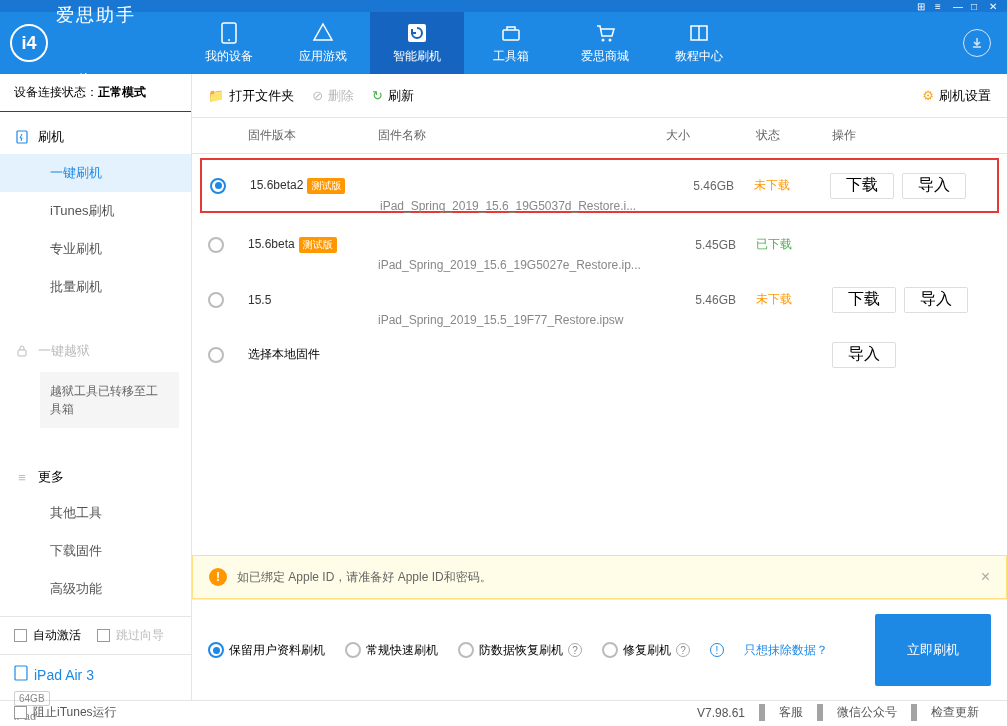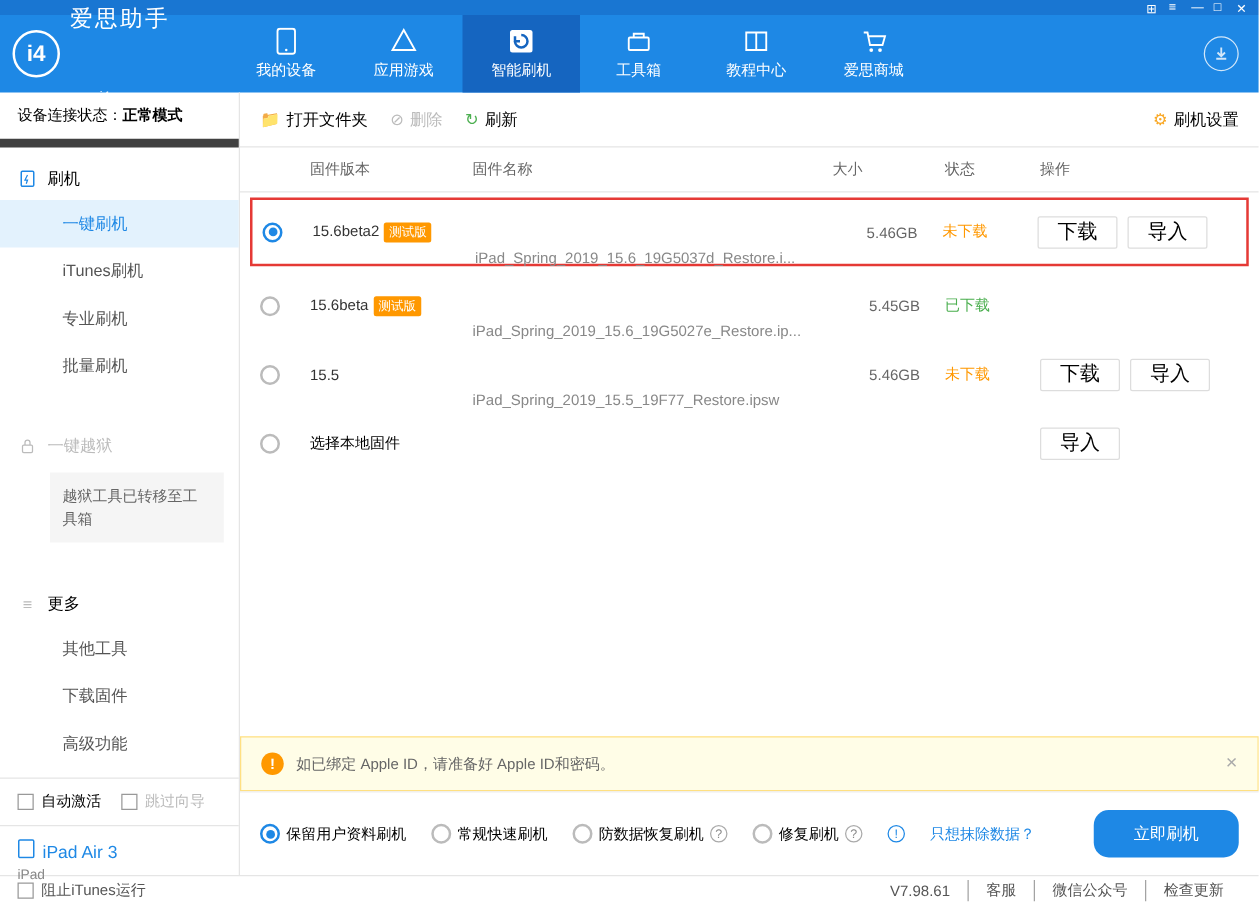--- a/index.html
+++ b/index.html
@@ -16,21 +16,21 @@
 .logo-url { font-size: 10px; opacity: 0.9; margin-top: 45px; }
 .nav { display: flex; flex: 1; }
 .nav-item { width: 94px; height: 62px; display: flex; flex-direction: column; align-items: center; justify-content: center; gap: 4px; cursor: pointer; font-size: 12px; }
 .nav-item.active { background: #1565c0; }
 .nav-icon { width: 22px; height: 22px; display: flex; align-items: center; justify-content: center; }
 .header-right { width: 40px; display: flex; align-items: center; justify-content: center; }
 .down-circle { width: 28px; height: 28px; border: 1.5px solid #fff; border-radius: 50%; display: flex; align-items: center; justify-content: center; opacity: 0.8; cursor: pointer; }
 
 .body { display: flex; height: 626px; }
 .sidebar { width: 192px; border-right: 1px solid #e5e5e5; display: flex; flex-direction: column; }
-.conn-status { padding: 10px 14px; font-size: 12px; border-bottom: 7px solid #404040; }
+.conn-status { padding: 10px 14px; font-size: 12px; border-bottom: 1px solid #404040; }
 .conn-status b { font-weight: bold; }
 .side-section { padding: 8px 0; }
 .side-head { display: flex; align-items: center; gap: 8px; padding: 8px 14px; font-size: 13px; cursor: pointer; }
 .side-icon { width: 16px; height: 16px; display: flex; align-items: center; justify-content: center; color: #1e88e5; }
 .side-icon.gray { color: #bbb; }
 .side-item { padding: 10px 14px 10px 50px; font-size: 13px; color: #555; cursor: pointer; }
 .side-item.active { background: #e3f2fd; color: #1e88e5; }
 .side-note { margin: 4px 12px 4px 40px; padding: 10px; background: #f5f5f5; font-size: 12px; color: #666; line-height: 1.5; }
 .side-divider { height: 1px; background: #e5e5e5; margin: 6px 14px; }
 .side-spacer { flex: 1; }
@@ -73,26 +73,26 @@
 .btn { width: 64px; height: 26px; border: 1px solid #ddd; background: #fff; font-size: 16px; cursor: pointer; border-radius: 2px; }
 
 .notice-bar { margin: 0; padding: 12px 16px; background: #fffde7; border: 1px solid #ffe082; display: flex; align-items: center; gap: 10px; font-size: 12px; color: #666; }
 .warn-icon { width: 18px; height: 18px; background: #ff9800; border-radius: 50%; color: #fff; display: flex; align-items: center; justify-content: center; font-weight: bold; font-size: 12px; }
 .notice-close { margin-left: auto; color: #aaa; font-size: 16px; cursor: pointer; }
 
 .options-bar { padding: 14px 16px; display: flex; align-items: center; gap: 20px; font-size: 12px; border-top: 1px solid #eee; }
 .opt { display: flex; align-items: center; gap: 5px; cursor: pointer; }
 .help { width: 14px; height: 14px; border: 1px solid #aaa; border-radius: 50%; display: flex; align-items: center; justify-content: center; font-size: 10px; color: #888; }
 .link { color: #1e88e5; cursor: pointer; }
-.flash-btn { margin-left: auto; background: #1e88e5; color: #fff; border: none; padding: 10px 32px; font-size: 13px; cursor: pointer; border-radius: 12px; }
+.flash-btn { margin-left: auto; background: #1e88e5; color: #fff; border: none; padding: 27px 32px; font-size: 13px; cursor: pointer; border-radius: 2px; }
 
 .statusbar { height: 24px; border-top: 1px solid #e5e5e5; display: flex; align-items: center; padding: 0 14px; font-size: 12px; color: #555; }
 .status-left { display: flex; align-items: center; gap: 6px; }
 .status-spacer { flex: 1; }
-.status-item { padding: 0 14px; border-left: 1px solid #a3a3a3; cursor: pointer; }
+.status-item { padding: 0 14px; border-left: 6px solid #a3a3a3; cursor: pointer; }
 </style>
 </head>
 <body>
 
 <div class="titlebar">
   <span class="titlebar-icon">⊞</span>
   <span class="titlebar-icon">≡</span>
   <span class="titlebar-icon">—</span>
   <span class="titlebar-icon">□</span>
   <span class="titlebar-icon">✕</span>
@@ -139,34 +139,34 @@
           <svg width="22" height="22" viewBox="0 0 22 22">
             <rect x="3" y="8" width="16" height="10" rx="1" fill="none" stroke="#fff" stroke-width="1.5"></rect>
             <path d="M7 8 L7 5 L15 5 L15 8" fill="none" stroke="#fff" stroke-width="1.5"></path>
           </svg>
         </div>
         <span>工具箱</span>
       </div>
     <div class="nav-item">
         <div class="nav-icon">
           <svg width="22" height="22" viewBox="0 0 22 22">
-            <path d="M3 4 L11 4 L11 18 L3 18 Z M11 4 L19 4 L19 18 L11 18" fill="none" stroke="#fff" stroke-width="1.5"></path>
-          </svg>
-        </div>
-        <span>教程中心</span>
-      </div>
-    <div class="nav-item">
-        <div class="nav-icon">
-          <svg width="22" height="22" viewBox="0 0 22 22">
             <path d="M3 4 L6 4 L8 14 L18 14 L20 7 L7 7" fill="none" stroke="#fff" stroke-width="1.5"></path>
             <circle cx="9" cy="18" r="1.5" fill="#fff"></circle>
             <circle cx="16" cy="18" r="1.5" fill="#fff"></circle>
           </svg>
         </div>
         <span>爱思商城</span>
+      </div>
+    <div class="nav-item">
+        <div class="nav-icon">
+          <svg width="22" height="22" viewBox="0 0 22 22">
+            <path d="M3 4 L11 4 L11 18 L3 18 Z M11 4 L19 4 L19 18 L11 18" fill="none" stroke="#fff" stroke-width="1.5"></path>
+          </svg>
+        </div>
+        <span>教程中心</span>
       </div>
   </div>
   <div class="header-right">
     <div class="down-circle">
         <svg width="14" height="14" viewBox="0 0 14 14">
           <path d="M7 2 L7 9 M4 6 L7 9 L10 6 M3 11 L11 11" stroke="#fff" stroke-width="1.5" fill="none"></path>
         </svg>
       </div>
   </div>
 </div>
@@ -221,20 +221,21 @@
       <span class="chk" style="margin-left:10px"></span>
       <span style="color:#bbb">跳过向导</span>
     </div>
     <div class="device-info">
       <div class="device-name">
         <span><svg width="14" height="16" viewBox="0 0 14 16">
               <rect x="1" y="1" width="12" height="14" rx="1" fill="none" stroke="#1e88e5" stroke-width="1.2"></rect>
             </svg></span>
         <span>iPad Air 3</span>
       </div>
+      <div style="margin-top:4px"><span class="device-badge">64GB</span></div>
       <div class="device-sub">iPad</div>
     </div>
   </div>
 
   <div class="main">
     <div class="toolbar">
       <div class="tb-item">
           <span class="tb-folder">📁</span>
           <span>打开文件夹</span>
         </div>

